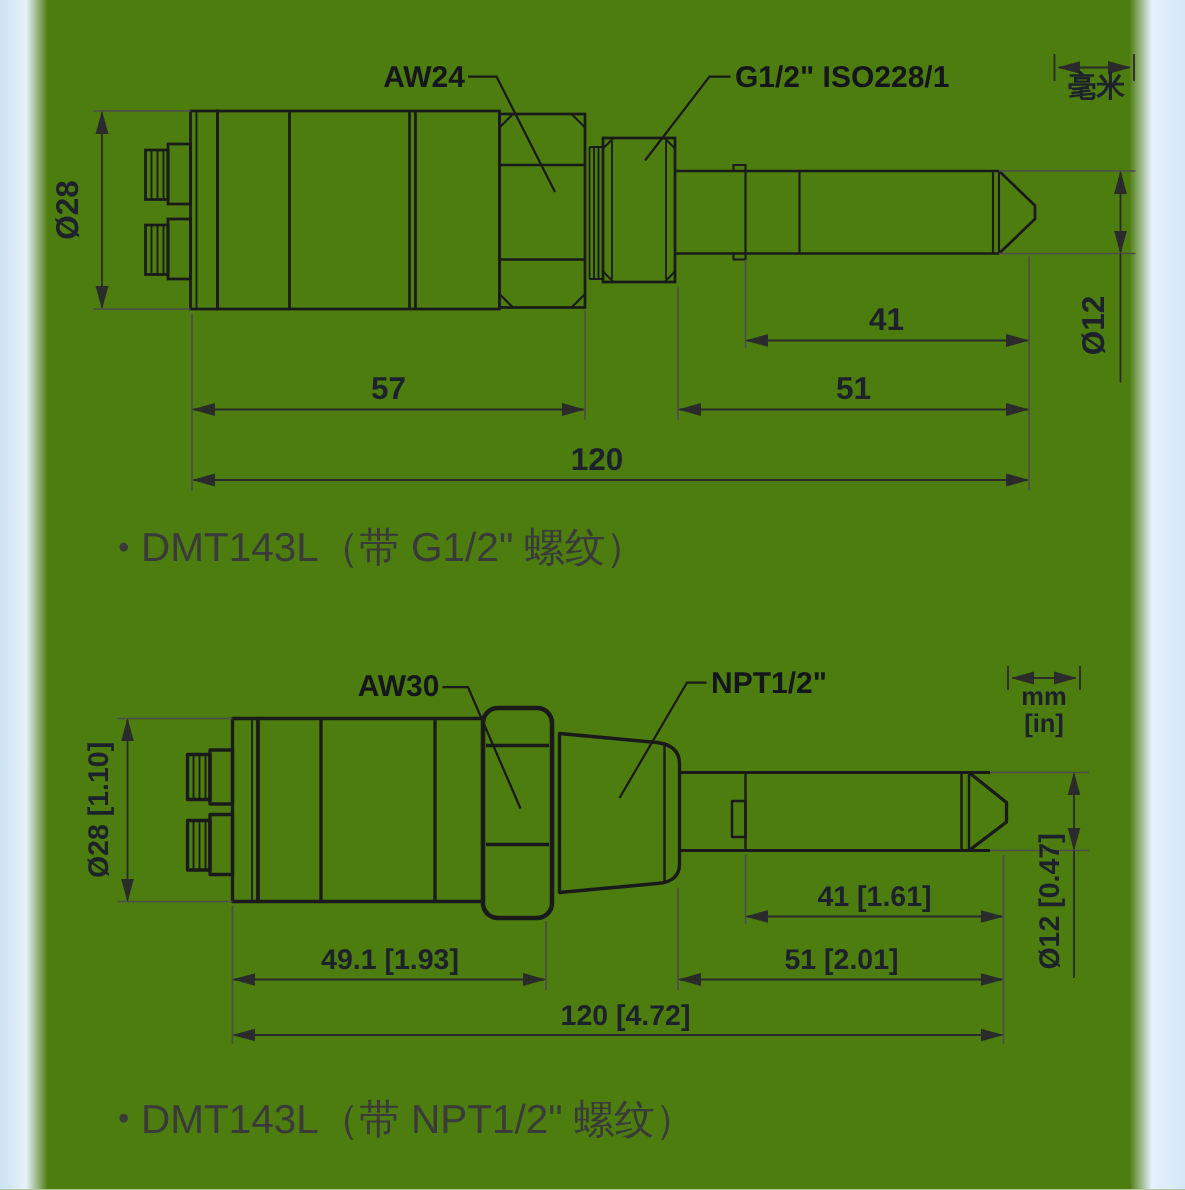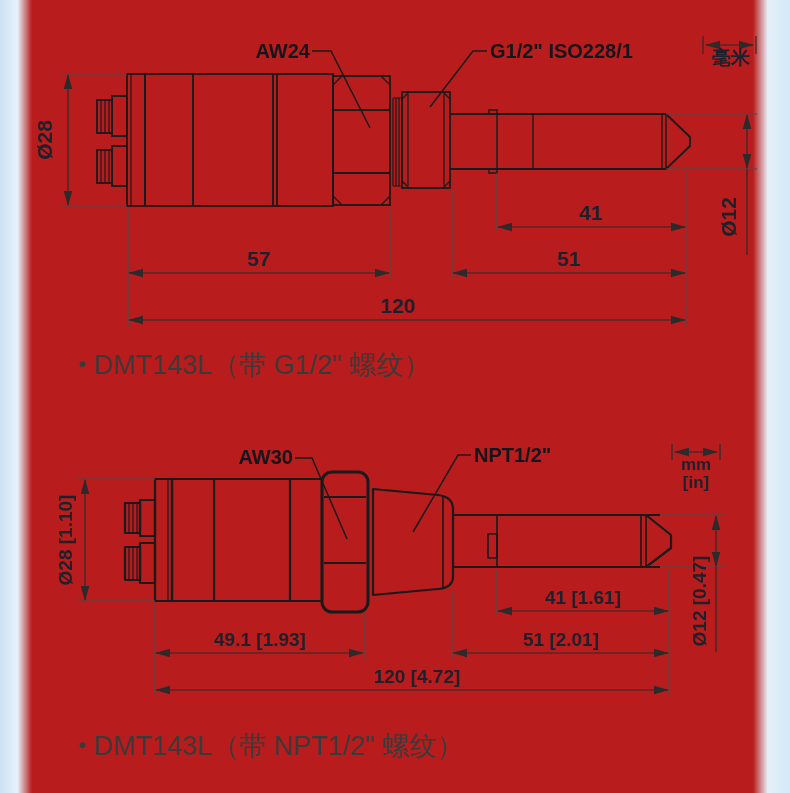--- a/index.html
+++ b/index.html
@@ -1,16 +1,16 @@
 <!DOCTYPE html>
 <html><head>
 <meta charset="utf-8">
 <style>
   html,body{margin:0;padding:0;background:#ffffff;}
-  #page{position:relative;width:790px;height:793px;background:#b91c1c;overflow:hidden;
+  #page{position:relative;width:790px;height:793px;background:#4d7c0f;overflow:hidden;
         font-family:"Liberation Sans","DejaVu Sans",sans-serif;}
   .edgeL{position:absolute;left:0;top:0;width:32px;height:100%;
          background:linear-gradient(to right,#cde2f3 0%,#e7f1fa 55%,rgba(255,255,255,0) 100%);}
   .edgeR{position:absolute;right:0;top:0;width:37px;height:100%;
          background:linear-gradient(to left,#d4e8f7 0%,#e5f0fa 60%,rgba(255,255,255,0) 100%);}
   svg{position:absolute;left:0;top:0;}
   .s-main{stroke:#1a1a1a;stroke-width:1.8;fill:none;stroke-linejoin:miter;stroke-linecap:butt;}
   .s-main2{stroke:#1a1a1a;stroke-width:2.2;fill:none;stroke-linejoin:round;}
   .s-hex{stroke:#1a1a1a;stroke-width:3;fill:none;stroke-linejoin:round;}
   .s-thin{stroke:#4d4d4d;stroke-width:1.1;fill:none;}

